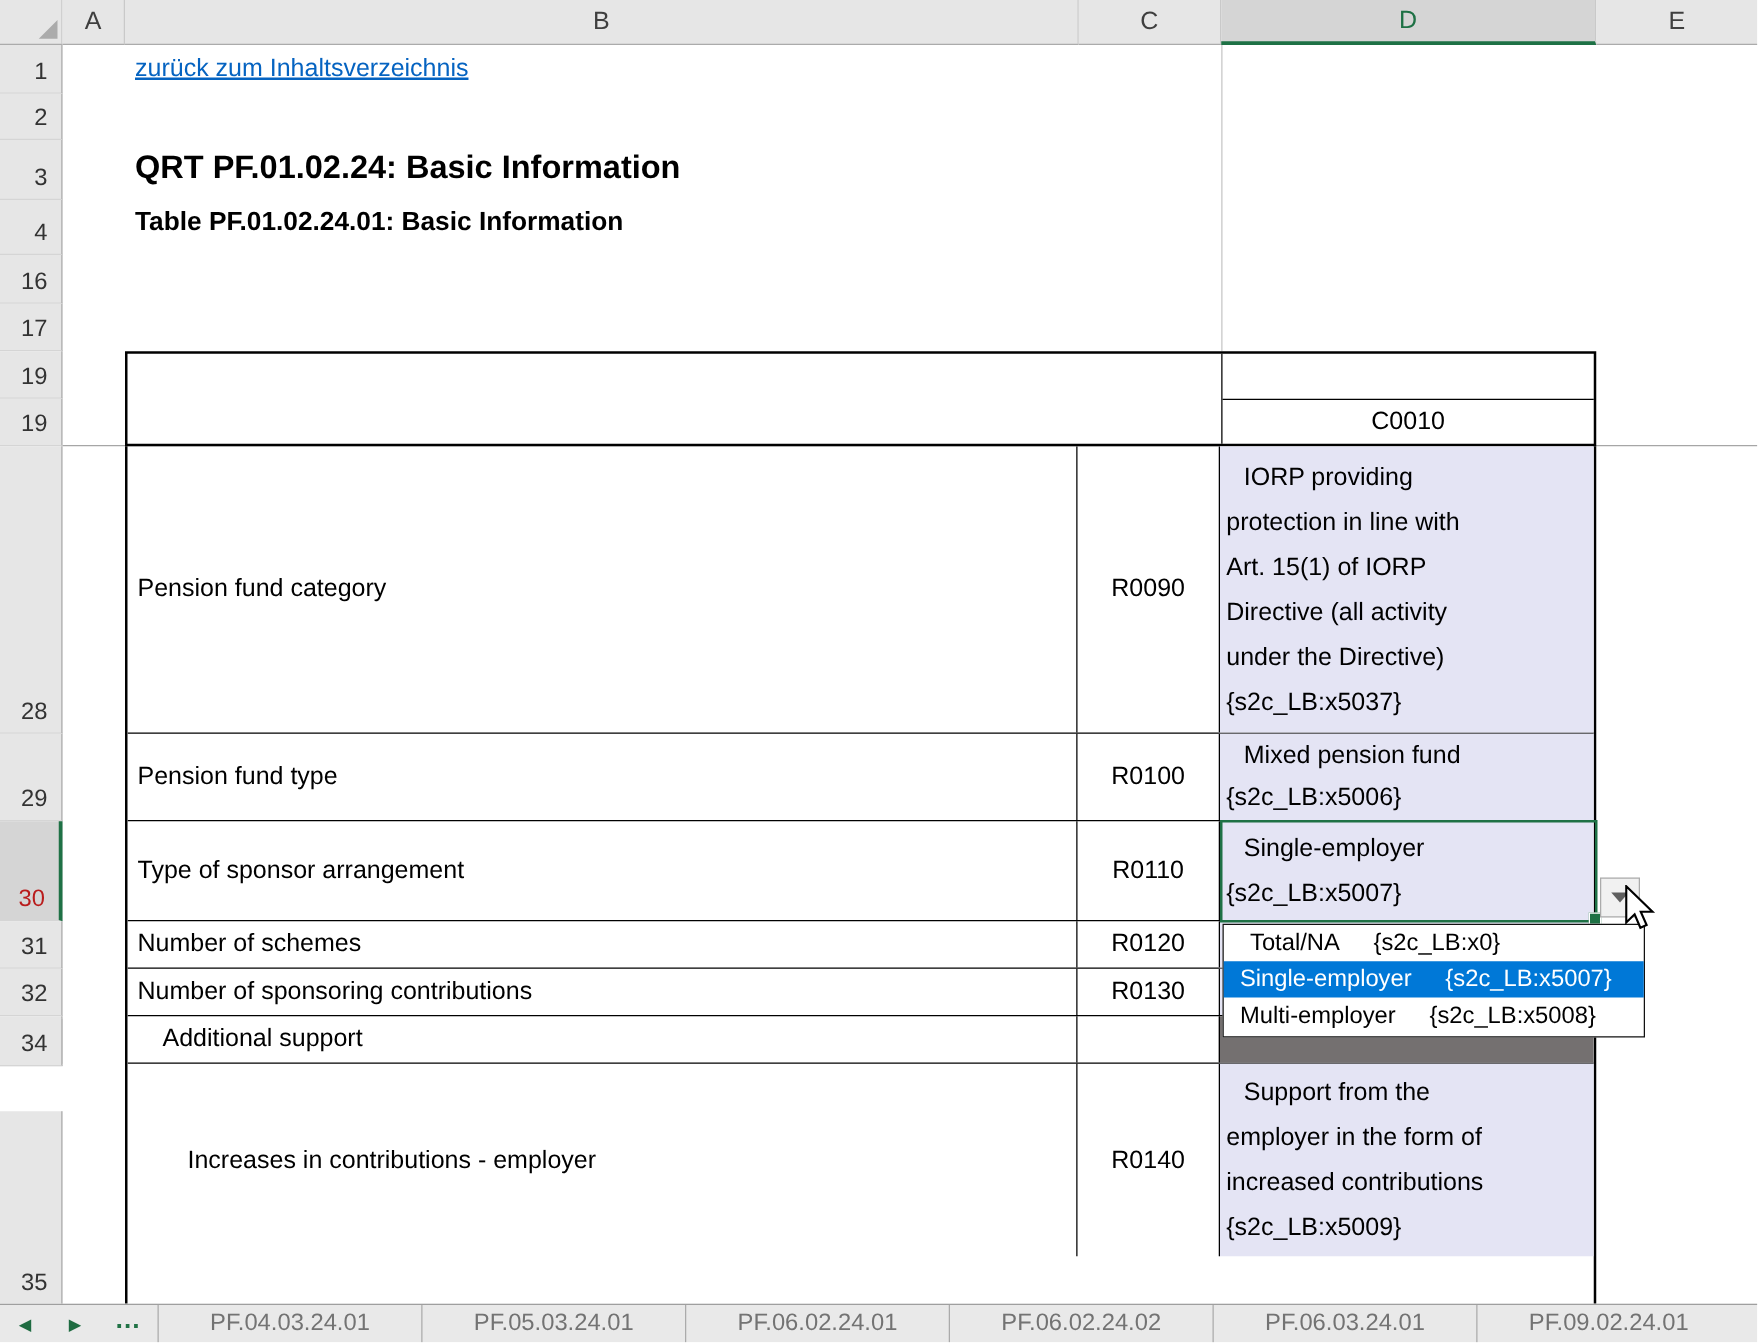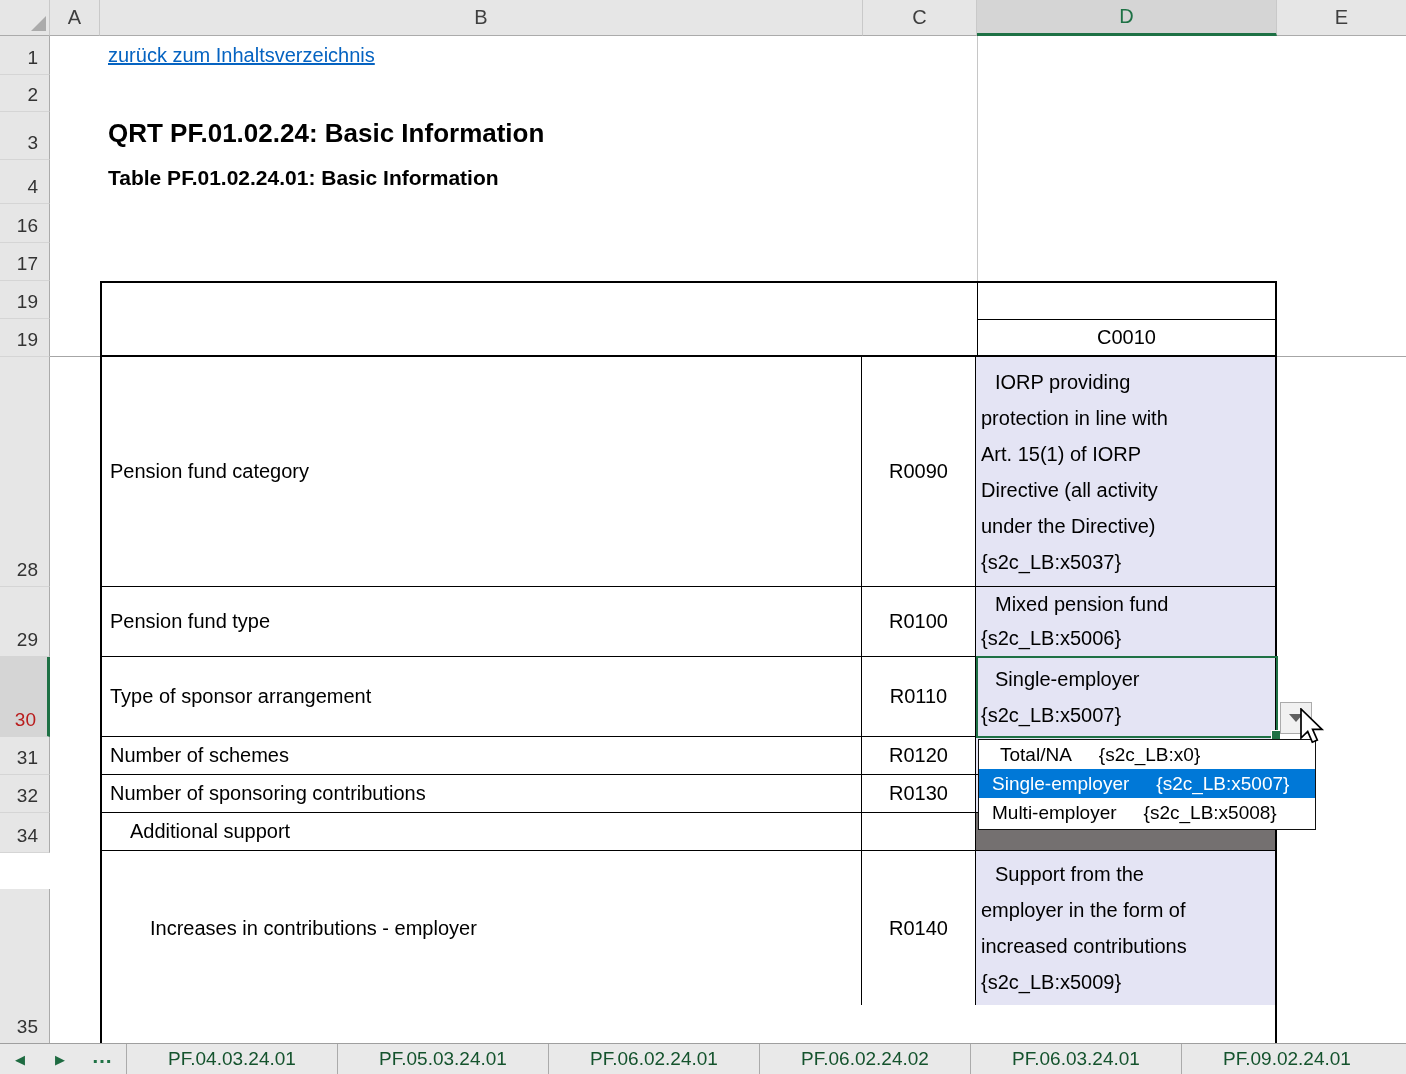--- a/index.html
+++ b/index.html
@@ -70,21 +70,21 @@
   
   .cursor{position:absolute;left:1299px;top:708px;pointer-events:none;}
   
   .tabbar{position:absolute;left:0;top:1043px;width:1406px;height:31px;background:#E9E9E9;
           border-top:1px solid #9F9F9F;box-sizing:border-box;display:flex;align-items:stretch;}
   .navbtn{width:40px;display:flex;align-items:center;justify-content:center;
           color:#1E6B41;font-size:13px;cursor:pointer;}
   .dots{width:46px;display:flex;align-items:center;justify-content:center;color:#217346;
         font-size:21px;font-weight:bold;letter-spacing:2px;cursor:pointer;padding-bottom:6px;box-sizing:border-box;}
   .sheettab{width:211px;border-left:1px solid #ABABAB;display:flex;align-items:center;
-            justify-content:center;font-size:19px;color:#14532d;cursor:pointer;
+            justify-content:center;font-size:19px;color:#737373;cursor:pointer;
             box-sizing:border-box;white-space:nowrap;}
 </style>
 </head>
 <body>
 
 <div class="stage">
 
   <div class="hline"></div>
   <div class="vline"></div>
 

